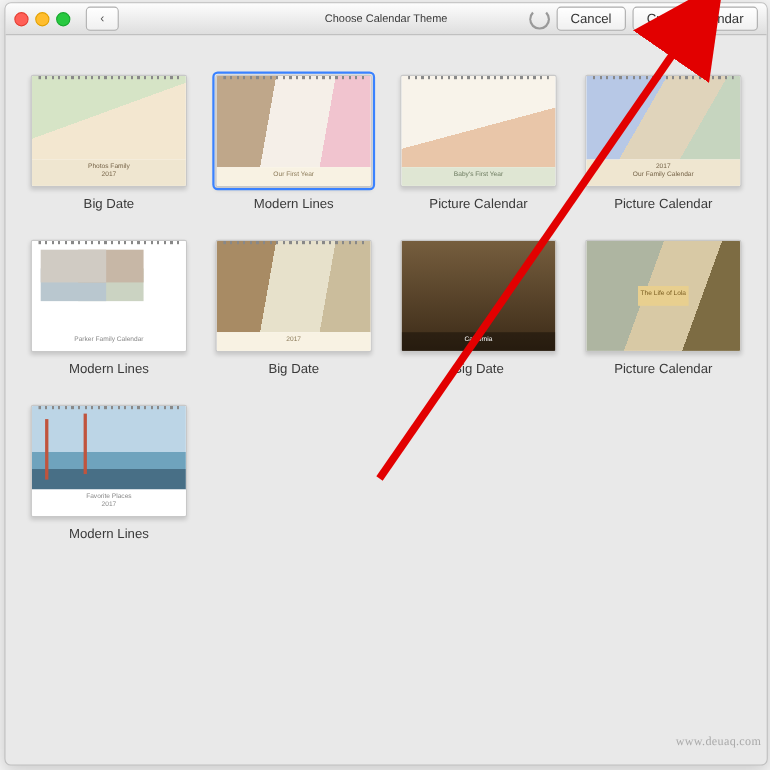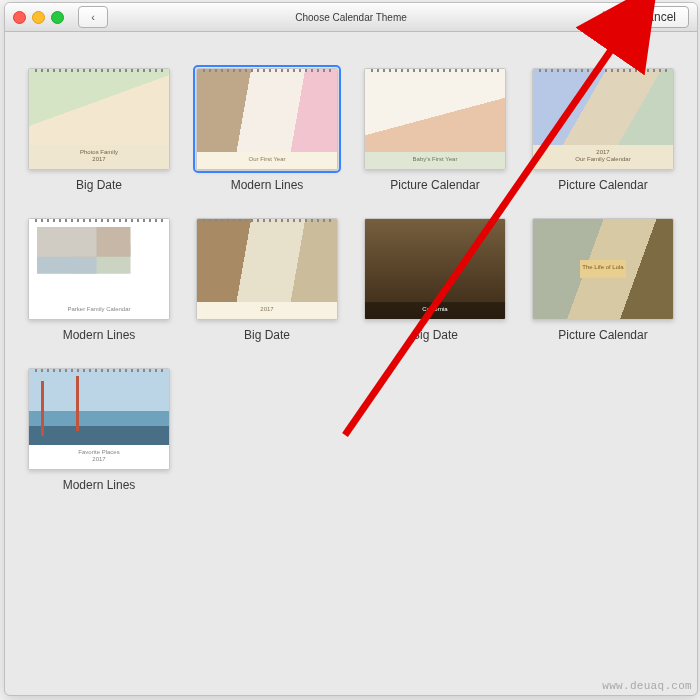--- a/index.html
+++ b/index.html
@@ -156,25 +156,25 @@
   .strip-gold { background:#e8cf8f; color:#7a5d20;}
 
   .arrow-overlay {
     position: absolute;
     inset: 0;
     pointer-events: none;
   }
 
   .watermark {
     position: absolute;
-    bottom: 8px;
+    bottom: 20px;
     right: 8px;
     font-size: 11px;
     color: #a9a9a9;
-    font-family: Liberation Mono, monospace;
+    font-family: Liberation Serif, serif;
     letter-spacing: 0.3px;
   }
 </style>
 </head>
 <body>
 
 <div class="window">
 
   <div class="titlebar">
     <div class="traffic">
@@ -182,20 +182,21 @@
       <div class="dot yellow"></div>
       <div class="dot green"></div>
     </div>
     <div class="back-btn">
       <span>‹</span>
     </div>
     <div class="title">Choose Calendar Theme</div>
     <div class="tb-right">
       <div class="spinner"></div>
       <div class="tb-btn">Cancel</div>
+      <div class="tb-btn">Create Calendar</div>
     </div>
   </div>
 
   <div class="content">
     <div class="grid" id="grid">
         <div class="item">
           <div class="thumb">
             <div class="spiral"></div>
             <div class="photo p-family"></div>
             <div class="strip strip-tan">

